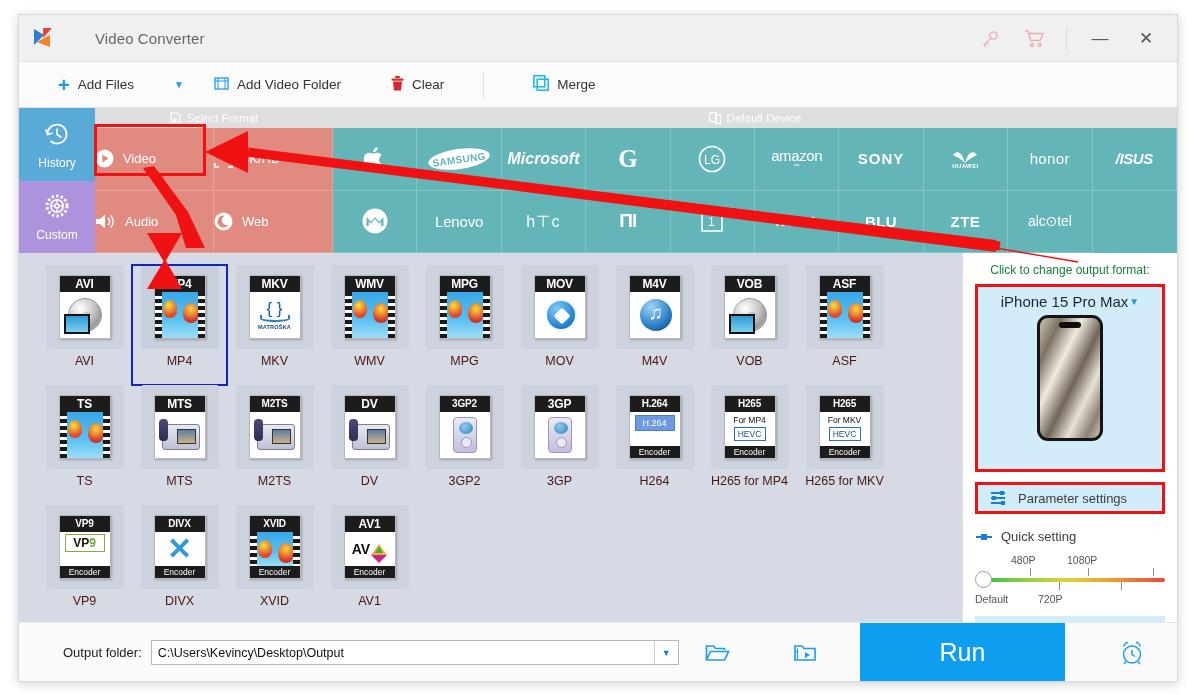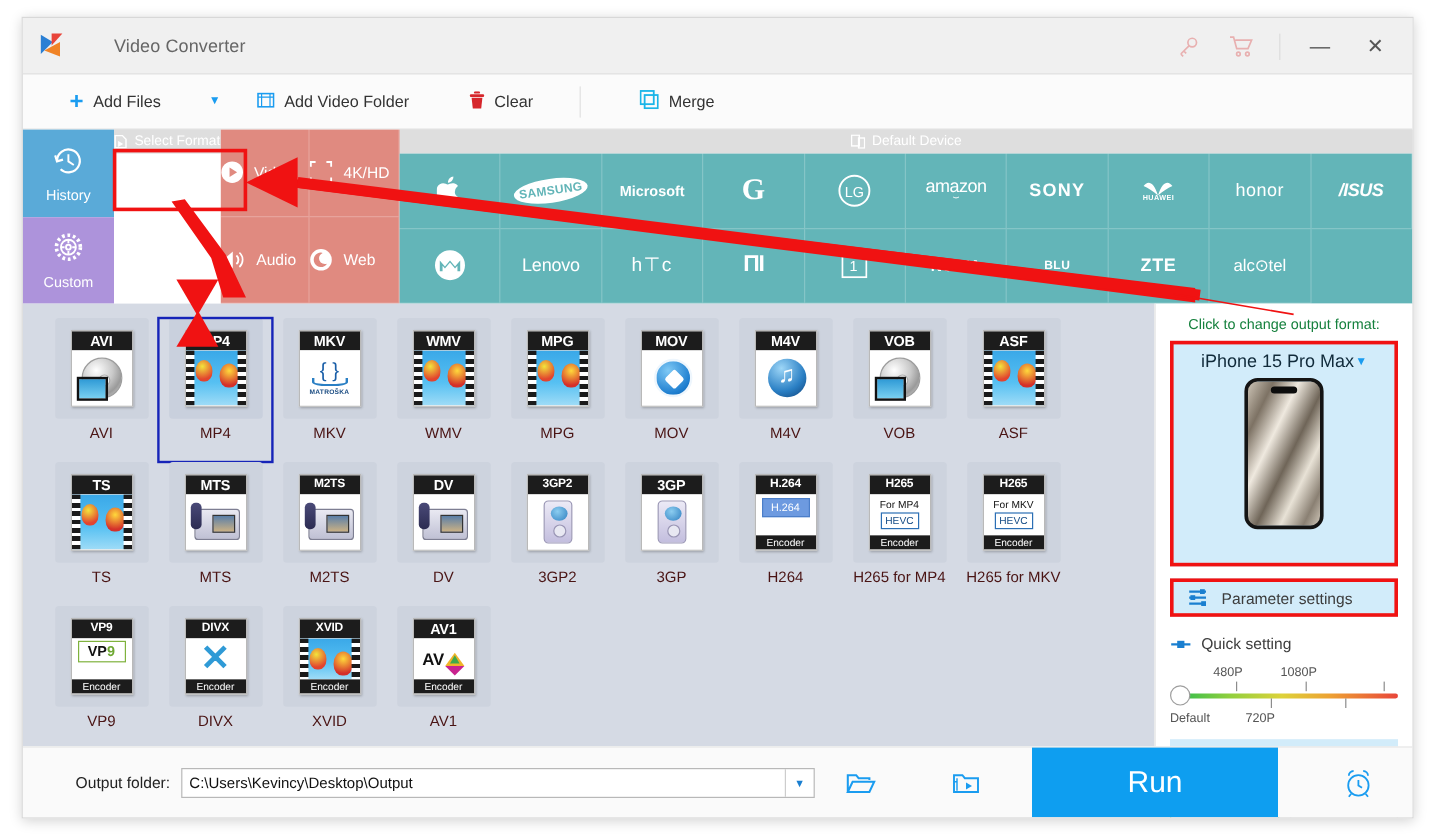--- a/index.html
+++ b/index.html
@@ -89,21 +89,21 @@
   .sidetabs { width: 76px; display: flex; flex-direction: column; }
   .sidetab {
     flex: 1; display: flex; flex-direction: column;
     align-items: center; justify-content: center;
     color: #fff; font-size: 12px;
   }
   .sidetab .tlabel { margin-top: 4px; }
   .st-history { background: #5aaad8; }
   .st-custom  { background: #ad93db; }
 
-  .fmtcol { width: 238px; display: flex; flex-direction: row; }
+  .fmtcol { width: 238px; display: flex; flex-direction: column; }
   .strip-hdr {
     height: 20px; background: rgba(0,0,0,0.13);
     display: flex; align-items: center; justify-content: center;
     color: #fff; font-size: 11.5px;
   }
   .strip-hdr .hico { margin-right: 6px; display: flex; }
   .fmtgrid { flex: 1; display: flex; flex-wrap: wrap; background: #e08a80; }
   .fmtcell {
     width: 50%; height: 50%;
     display: flex; align-items: center;
@@ -550,21 +550,21 @@
             <path d="M15.2 13.6c0-3 2.4-4.4 2.5-4.5-1.4-2-3.5-2.3-4.2-2.3-1.8-.2-3.5 1-4.4 1-.9 0-2.3-1-3.8-1-2 0-3.8 1.1-4.8 2.9-2 3.6-.5 8.8 1.5 11.7 1 1.4 2.1 3 3.6 2.9 1.4-.06 2-.93 3.7-.93s2.2.93 3.7.9c1.5 0 2.5-1.4 3.4-2.8 1.1-1.6 1.5-3.2 1.5-3.3-.03-.02-2.9-1.1-2.9-4.4z"></path>
             <path d="M12.6 4.6c.8-1 1.3-2.3 1.2-3.6-1.1.05-2.5.75-3.3 1.7-.7.85-1.3 2.2-1.2 3.5 1.3.1 2.5-.63 3.3-1.6z"></path>
           </svg>
         </div>
         <div class="devcell">
           <div style="background:#fff;border-radius:50%/50%;width:62px;height:20px;display:flex;align-items:center;justify-content:center;transform:rotate(-8deg)">
             <span style="color:#63b5b8;font-size:10px;font-weight:bold;letter-spacing:.3px">SAMSUNG</span>
           </div>
         </div>
         <div class="devcell">
-          <span class="brand-sm" style="font-size:12px">Microsoft</span>
+          <span class="brand-sm" style="font-style:italic;font-size:16px">Microsoft</span>
         </div>
         <div class="devcell">
           <span style="font-size:25px;font-weight:bold;font-family:'Liberation Serif',serif">G</span>
         </div>
         <div class="devcell">
           <svg width="28" height="28" viewBox="0 0 28 28" fill="none" stroke="#fff" stroke-width="1.6">
             <circle cx="14" cy="14" r="12.5"></circle>
             <text x="6" y="19" fill="#fff" stroke="none" font-size="12" font-family="Liberation Sans">LG</text>
           </svg>
         </div>
@@ -610,21 +610,21 @@
         <div class="devcell">
           <svg width="22" height="22" viewBox="0 0 22 22" fill="none" stroke="#fff" stroke-width="1.5">
             <rect x="1" y="1" width="20" height="20"></rect>
             <text x="7" y="16" fill="#fff" stroke="none" font-size="12" font-family="Liberation Sans">1</text>
           </svg>
         </div>
         <div class="devcell">
           <span class="brand-txt" style="font-size:13px;letter-spacing:0px">NOKIA</span>
         </div>
         <div class="devcell">
-          <span class="brand-txt" style="font-size:10px">BLU</span>
+          <span class="brand-txt" style="font-size:15px">BLU</span>
         </div>
         <div class="devcell">
           <span class="brand-txt" style="font-size:15px;letter-spacing:.5px">ZTE</span>
         </div>
         <div class="devcell">
           <span style="font-size:14px;letter-spacing:-.1px">alc⊙tel</span>
         </div>
       </div>
     </div>
   </div>

